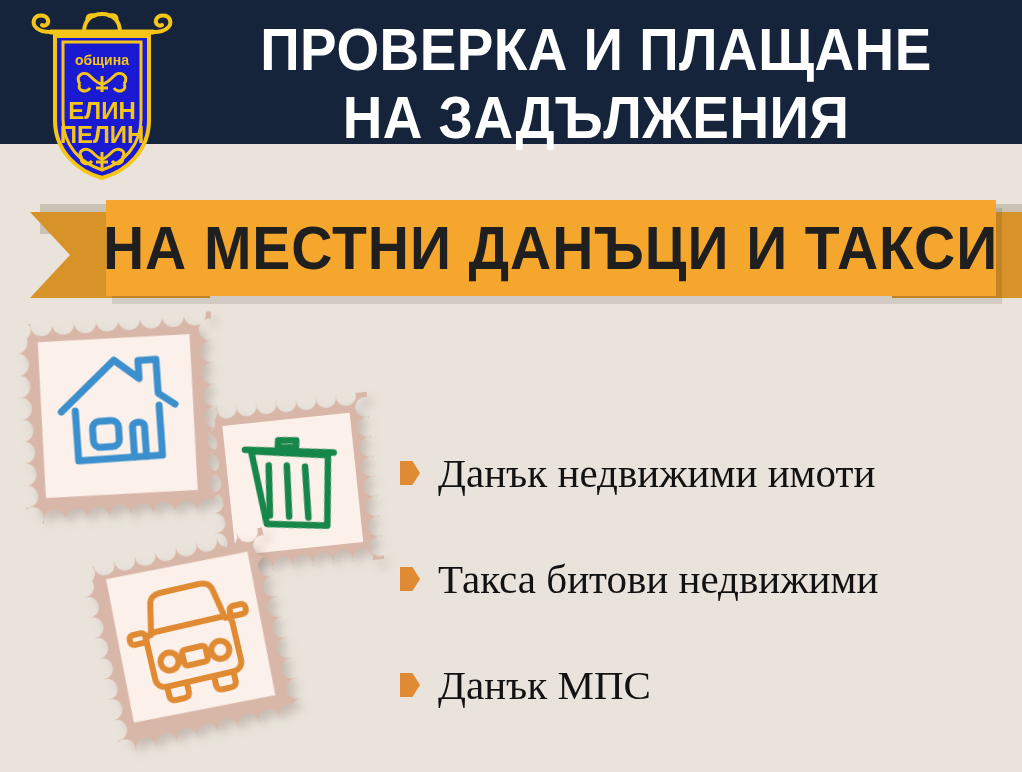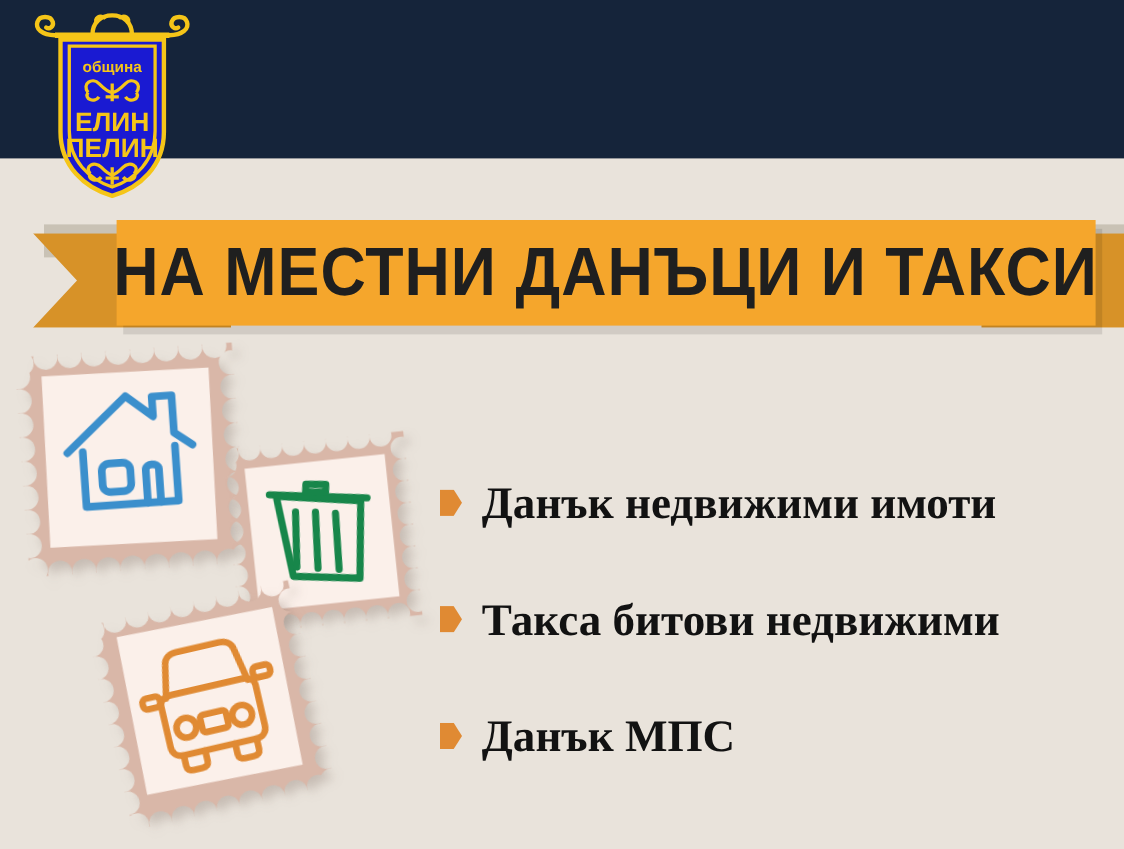--- a/index.html
+++ b/index.html
@@ -88,23 +88,22 @@
   }
 
   
   .stamp{
     position:absolute;
     filter:drop-shadow(5px 7px 5px rgba(120,100,90,0.30));
   }
 
   
   .bullets{
-    position:absolute;left:400px;top:404px;width:610px;
+    position:absolute;left:400px;top:420px;width:610px;
     z-index:4;
-    font-weight:bold;
   }
   .bullet-row{
     display:flex;align-items:center;
     height:106px;
   }
   .bullet-marker{
     flex:0 0 auto;
     width:20px;height:24px;
     background:#e08a33;
     clip-path:polygon(0 0,62% 0,100% 50%,62% 100%,0 100%);
@@ -164,20 +163,24 @@
 
           <g fill="none" stroke="#f5c518" stroke-width="3">
             <path d="M60 150 C54 143 64 138 70 144 C74 148 77 151 80 151 C83 151 86 148 90 144 C96 138 106 143 100 150"></path>
             <path d="M60 150 C57 155 66 158 70 153"></path>
             <path d="M100 150 C103 155 94 158 90 153"></path>
             <path d="M80 144 L80 160 M74 154 L86 154"></path>
           </g>
         </svg>
       </div>
 
+      <div class="title-block">
+        <div class="title-line">ПРОВЕРКА И ПЛАЩАНЕ</div>
+        <div class="title-line">НА ЗАДЪЛЖЕНИЯ</div>
+      </div>
 
     </div>
   </div>
 
   <div class="ribbon">
     <div class="ribbon-fold left"></div>
     <div class="ribbon-fold right"></div>
     <div class="ribbon-tail left"></div>
     <div class="ribbon-tail right"></div>
     <div class="ribbon-main">

